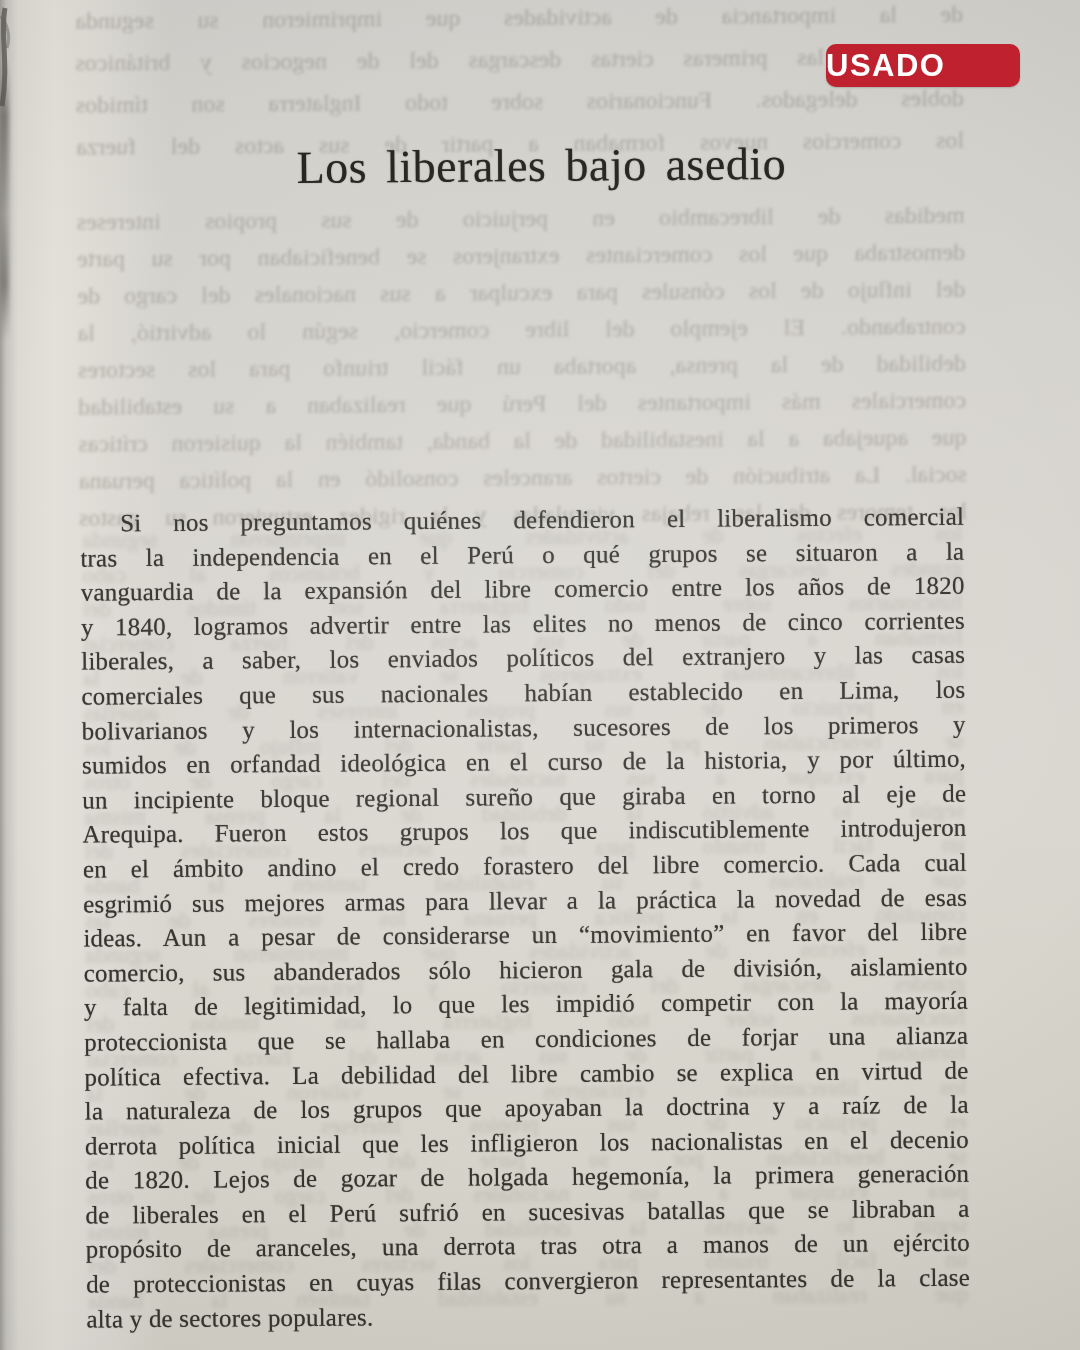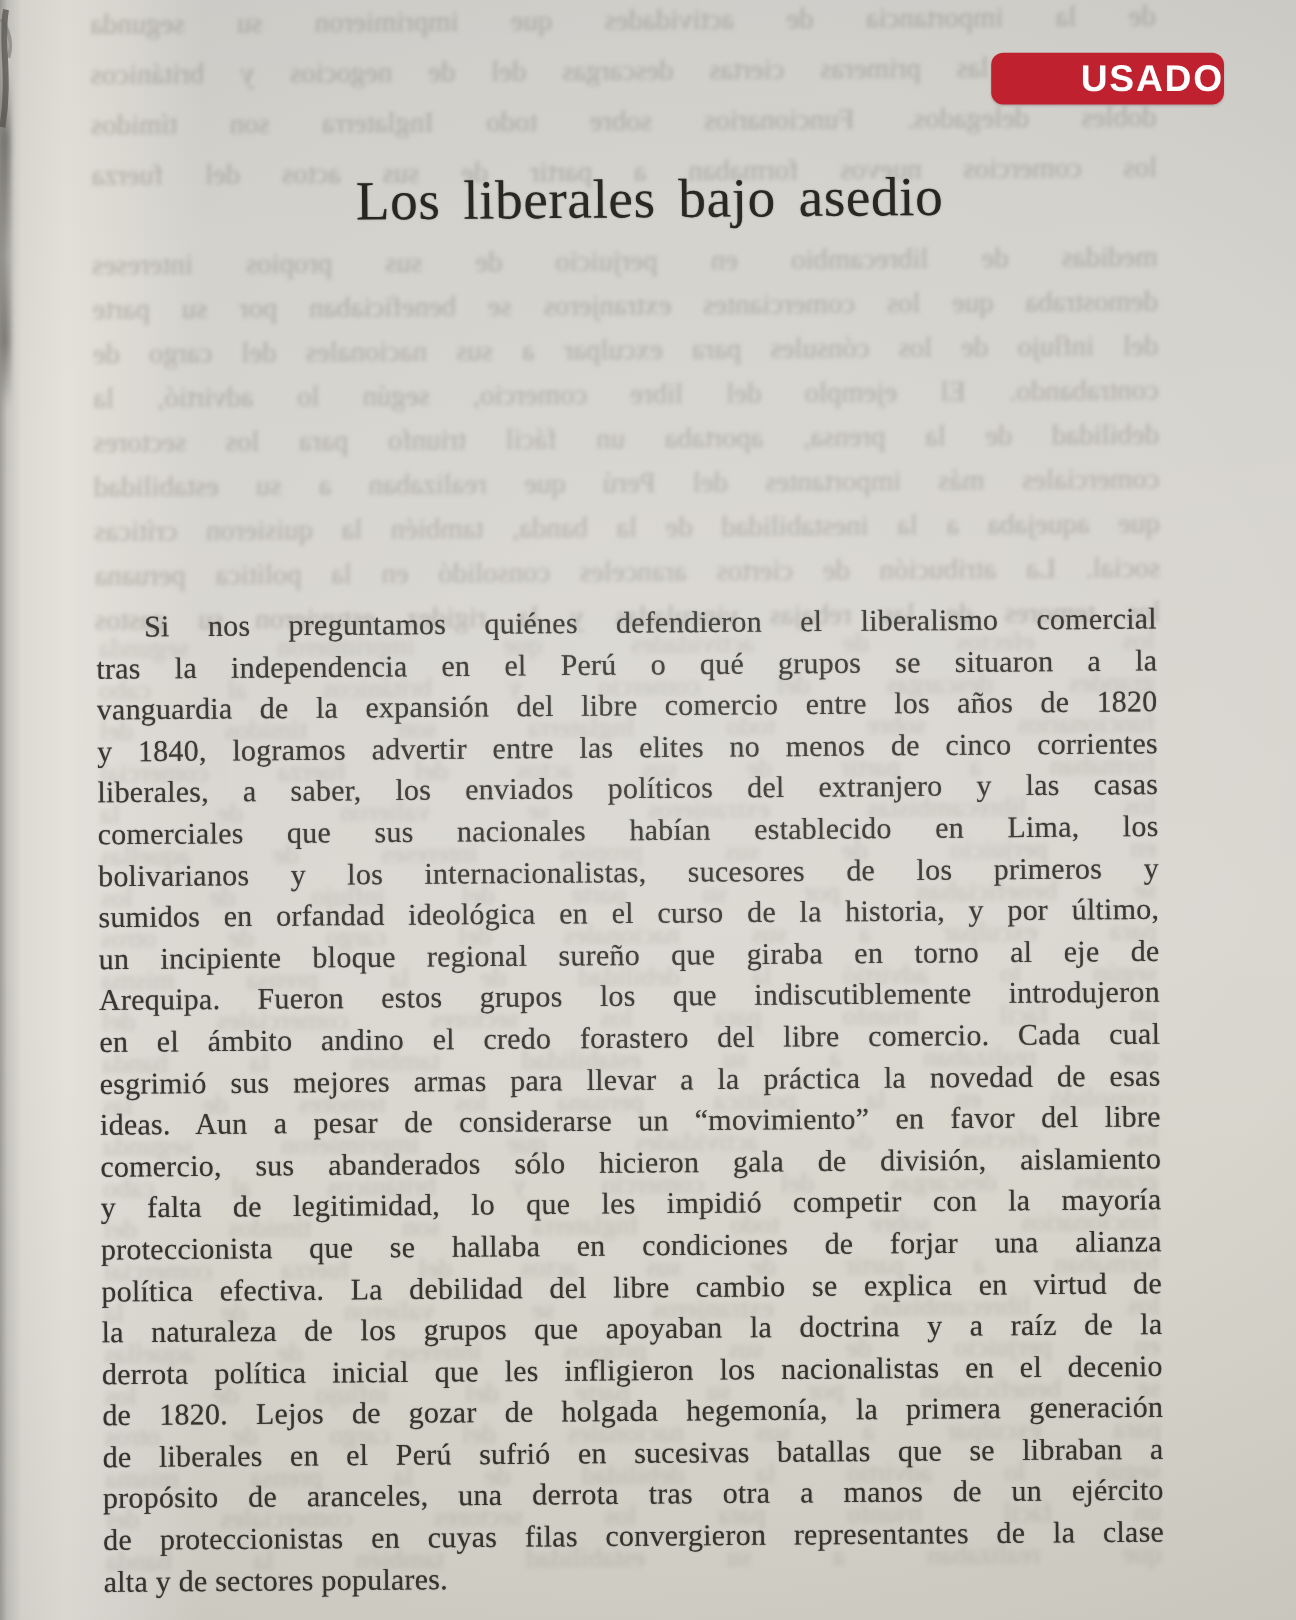--- a/index.html
+++ b/index.html
@@ -68,21 +68,21 @@
   .pline{
     height:34.6px;line-height:34.6px;overflow:hidden;
     text-align:justify;text-align-last:justify;
   }
   .pline.first{text-indent:40px;}
   .pline.last{text-align-last:left;}
 
   .badge{
     position:absolute;left:826px;top:44px;width:194px;height:43px;z-index:10;
     border-radius:10px;
-    display:flex;align-items:center;justify-content:flex-end;
+    display:flex;align-items:center;justify-content:flex-start;
     font-family:"Liberation Sans","DejaVu Sans",sans-serif;
     font-weight:bold;font-size:31px;letter-spacing:1.5px;
     box-shadow:0 1px 2px rgba(0,0,0,0.18);
   }
 </style>
 </head>
 <body>
 
 <div class="photo">
 

